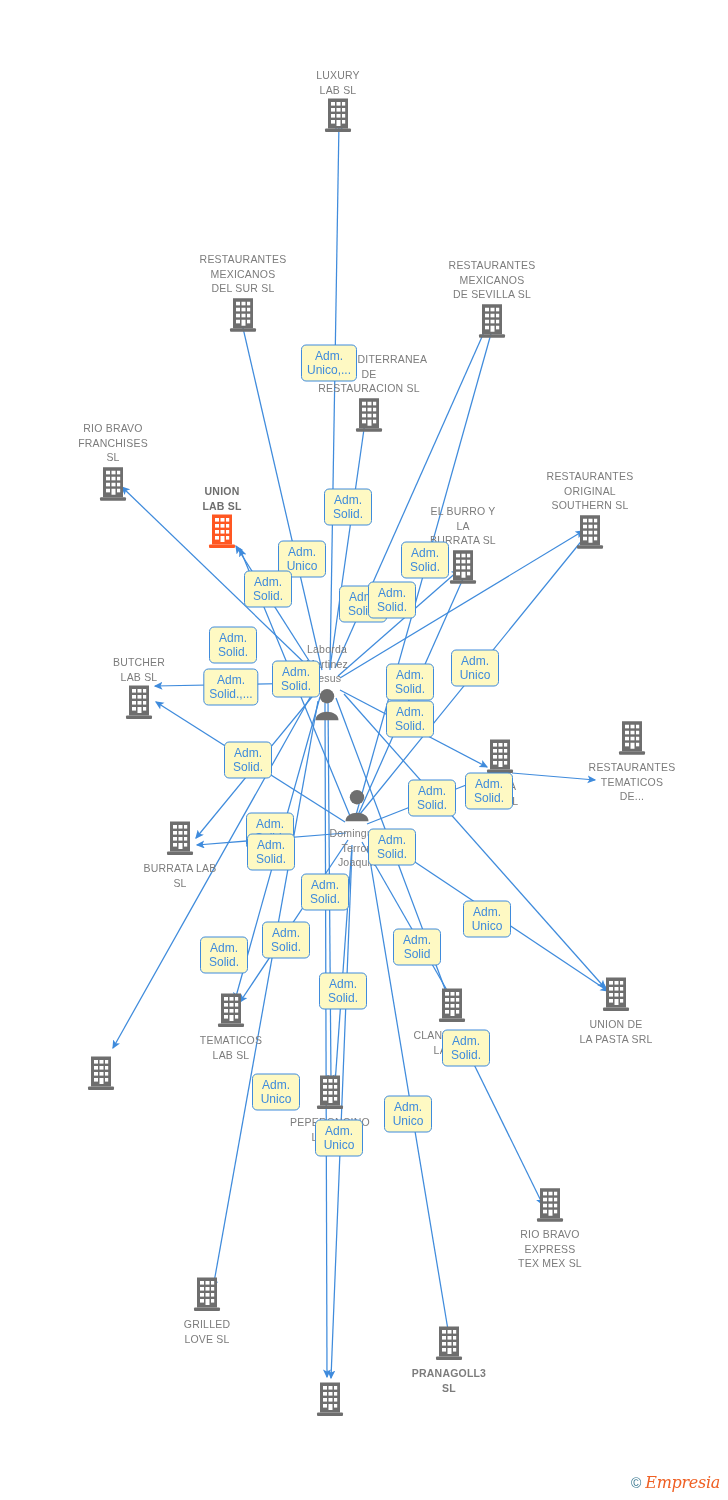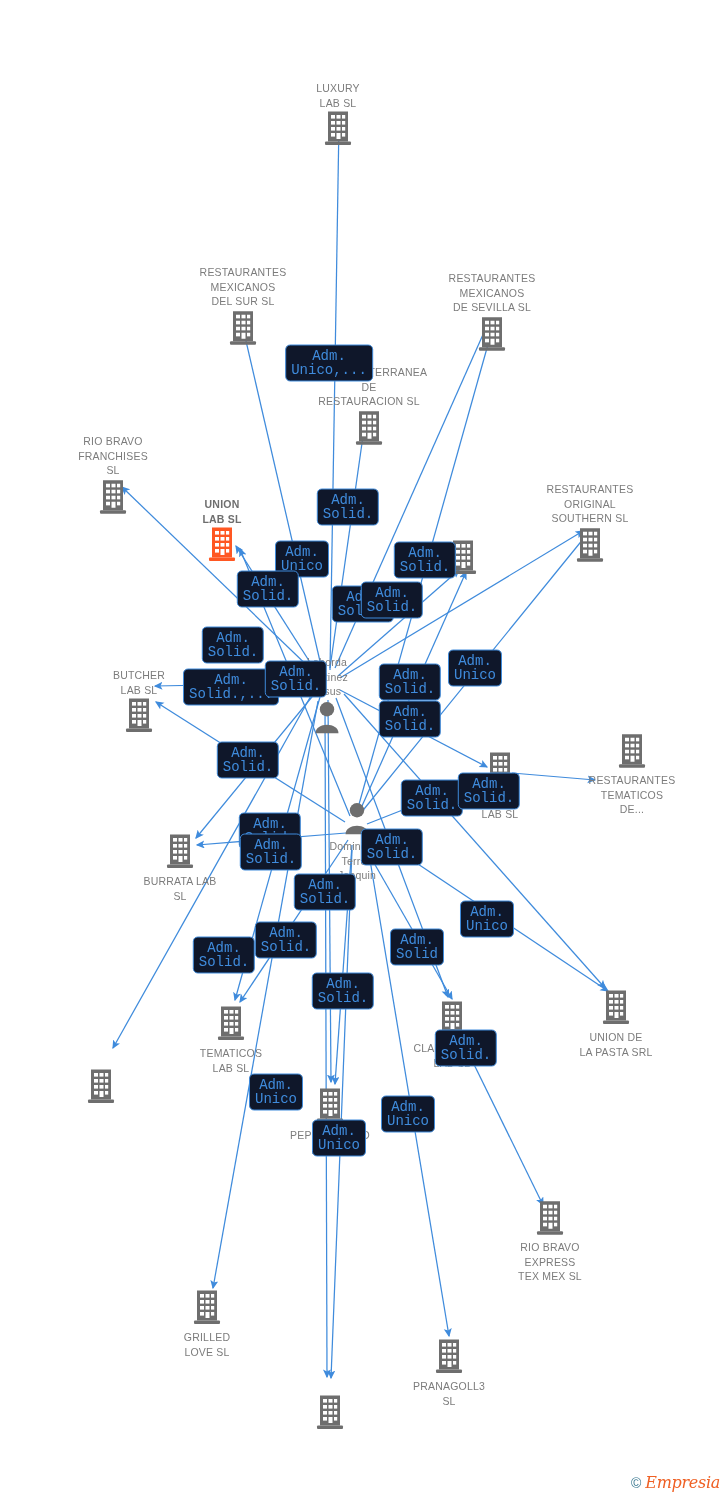--- a/index.html
+++ b/index.html
@@ -25,21 +25,20 @@
     height: 1500px;
     pointer-events: none;
   }
 
   
   .node {
     position: absolute;
     transform: translate(-50%, -50%);
     text-align: center;
     width: 120px;
-    margin-top: 13px;
   }
   .node .glyph {
     display: block;
     margin: 0 auto;
     line-height: 1;
   }
   .node .label {
     display: block;
     font-size: 10.5px;
     line-height: 14.5px;
@@ -54,29 +53,28 @@
     font-weight: bold;
   }
 
   
   .badge {
     position: absolute;
     transform: translate(-50%, -50%);
     box-sizing: border-box;
     min-width: 48px;
     padding: 4px 5px;
-    background: #0f172a;
+    background: #fef9c3;
     border: 1.3px solid #3f8bdc;
     border-radius: 5px;
     color: #3f8bdc;
-    font-size: 14px;
+    font-size: 12px;
     line-height: 13.5px;
     text-align: center;
     white-space: pre-line;
-    font-family: Liberation Mono, monospace;
   }
 
   
   #watermark {
     position: absolute;
     right: 8px;
     bottom: 8px;
     display: flex;
     align-items: center;
     gap: 4px;
@@ -273,20 +271,23 @@
               <rect x="8" y="16.5" width="4" height="3.6"></rect>
               <rect x="13.5" y="16.5" width="4" height="3.6"></rect>
               <rect x="19" y="16.5" width="3.2" height="3.6"></rect>
               <rect x="8" y="22.5" width="4" height="3.6"></rect>
               <rect x="13.5" y="22.5" width="4" height="6"></rect>
               <rect x="19" y="22.5" width="3.2" height="3.6"></rect>
             </g>
           </svg></span>
       </div>
       <div class="node label-above" style="left: 463px; top: 546px;">
+        <span class="label">EL BURRO Y
+LA
+BURRATA  SL</span>
         <span class="glyph"><svg width="30" height="36" viewBox="0 0 30 36" xmlns="http://www.w3.org/2000/svg">
             <rect x="5" y="1" width="20" height="30" fill="#6e6e6e"></rect>
             <rect x="2" y="31" width="26" height="3.4" rx="1" fill="#6e6e6e"></rect>
             <g fill="#ffffff">
               <rect x="8" y="4.5" width="4" height="3.6"></rect>
               <rect x="13.5" y="4.5" width="4" height="3.6"></rect>
               <rect x="19" y="4.5" width="3.2" height="3.6"></rect>
               <rect x="8" y="10.5" width="4" height="3.6"></rect>
               <rect x="13.5" y="10.5" width="4" height="3.6"></rect>
               <rect x="19" y="10.5" width="3.2" height="3.6"></rect>
@@ -575,21 +576,21 @@
               <rect x="13.5" y="16.5" width="4" height="3.6"></rect>
               <rect x="19" y="16.5" width="3.2" height="3.6"></rect>
               <rect x="8" y="22.5" width="4" height="3.6"></rect>
               <rect x="13.5" y="22.5" width="4" height="6"></rect>
               <rect x="19" y="22.5" width="3.2" height="3.6"></rect>
             </g>
           </svg></span>
         <span class="label">GRILLED
 LOVE  SL</span>
       </div>
-      <div class="node label-below" style="left: 449px; top: 1360px;">
+      <div class="node label-below" style="left: 449px; top: 1360px; font-weight: bold;">
         <span class="glyph"><svg width="30" height="36" viewBox="0 0 30 36" xmlns="http://www.w3.org/2000/svg">
             <rect x="5" y="1" width="20" height="30" fill="#6e6e6e"></rect>
             <rect x="2" y="31" width="26" height="3.4" rx="1" fill="#6e6e6e"></rect>
             <g fill="#ffffff">
               <rect x="8" y="4.5" width="4" height="3.6"></rect>
               <rect x="13.5" y="4.5" width="4" height="3.6"></rect>
               <rect x="19" y="4.5" width="3.2" height="3.6"></rect>
               <rect x="8" y="10.5" width="4" height="3.6"></rect>
               <rect x="13.5" y="10.5" width="4" height="3.6"></rect>
               <rect x="19" y="10.5" width="3.2" height="3.6"></rect>

